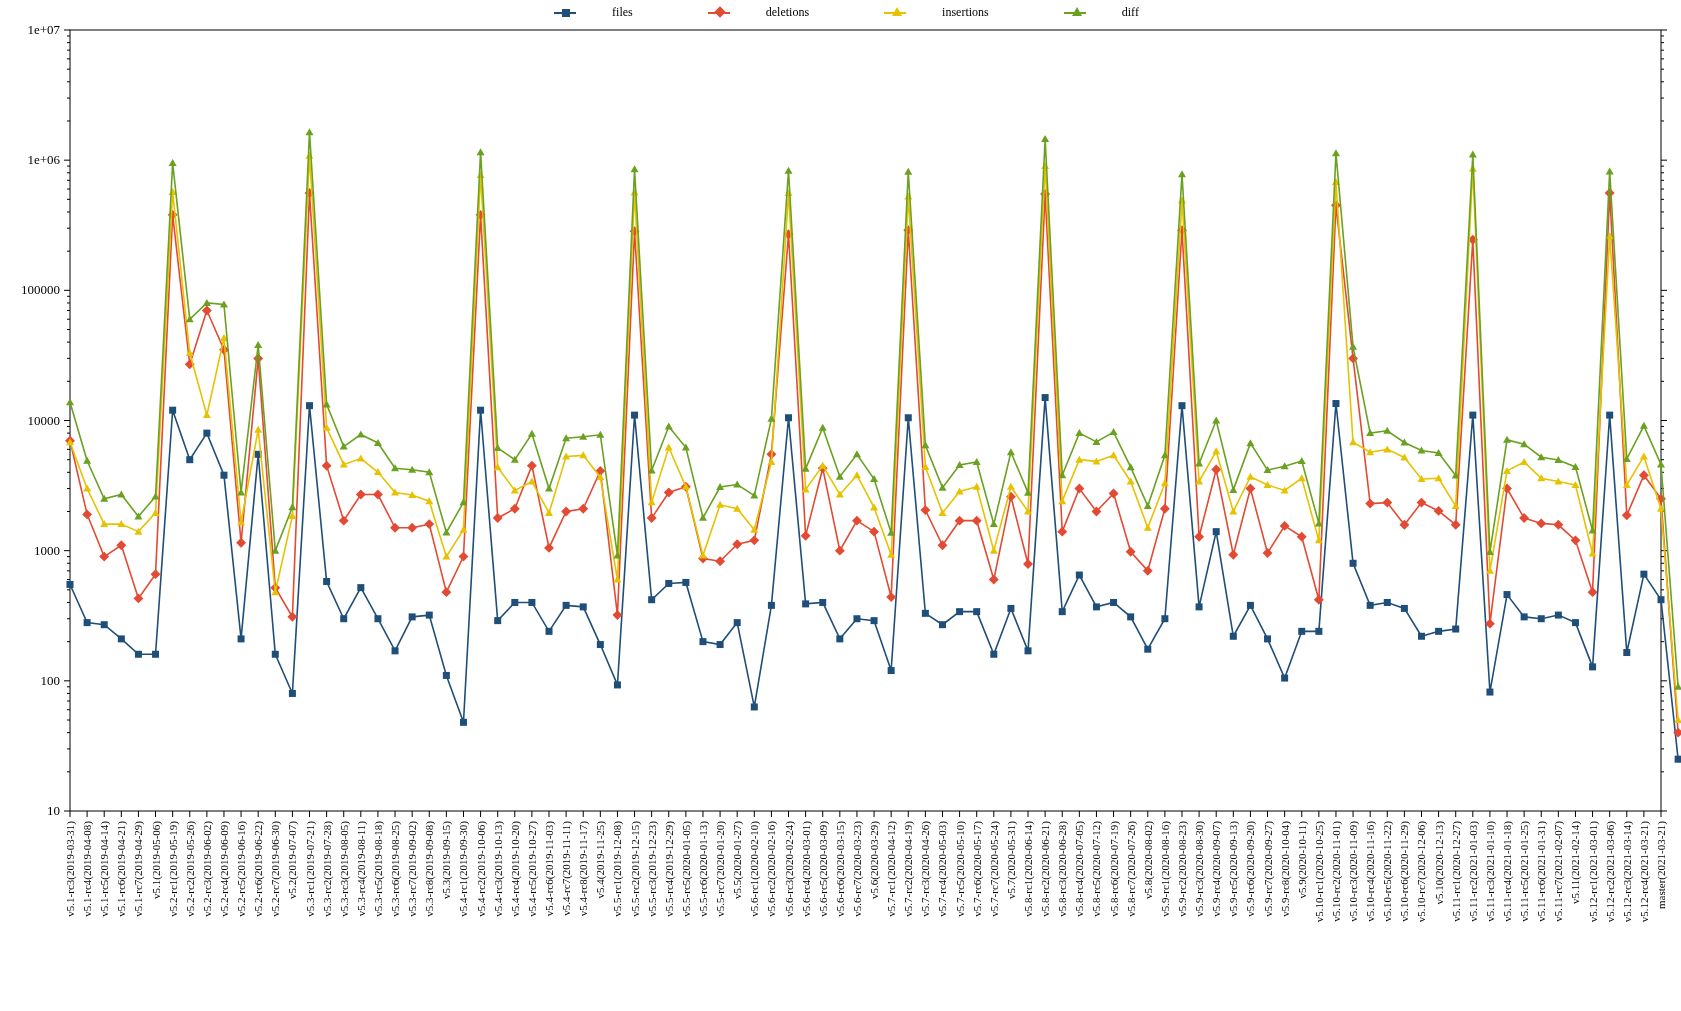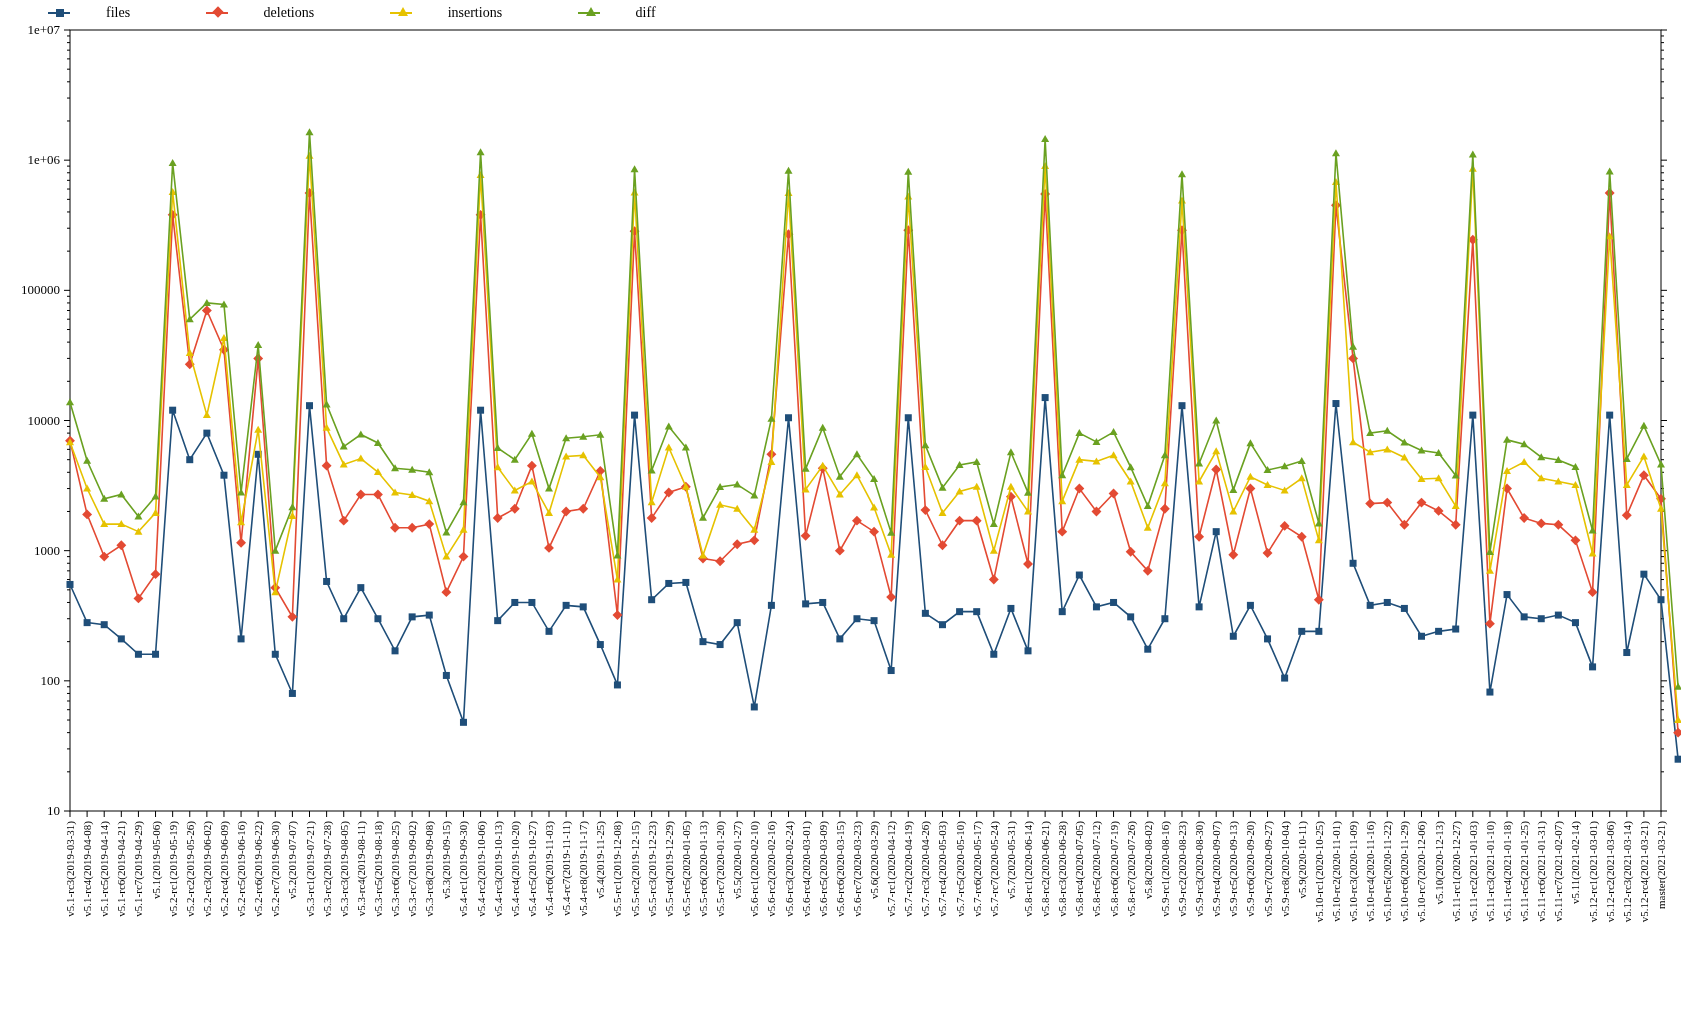--- a/index.html
+++ b/index.html
@@ -1,17 +1,17 @@
 <!DOCTYPE html>
 <html><head>
 <meta charset="utf-8">
 <style>
   html,body{margin:0;padding:0;background:#fff;font-family:Georgia,"Times New Roman",serif;font-size:12px;color:#000}
   .chart-wrap{position:relative;width:1681px;height:1011px}
-  .legend{position:absolute;left:12px;right:0;top:4px;text-align:left;font-size:14px}
+  .legend{position:absolute;left:12px;right:0;top:4px;text-align:center;font-size:12px}
   .legend span{display:inline-block;margin:0 18px;vertical-align:middle}
   .swatch{display:inline-block;width:22px;height:2px;vertical-align:middle;margin-right:4px;position:relative}
   .swatch.sq::after{content:"";position:absolute;left:8px;top:-3px;width:8px;height:8px;background:#1f4e79}
   .swatch.di::after{content:"";position:absolute;left:8px;top:-4px;width:8px;height:8px;background:#e34a33;transform:rotate(45deg)}
   .swatch.tr::after{content:"";position:absolute;left:8px;top:-5px;width:0;height:0;border-left:5px solid transparent;border-right:5px solid transparent;border-bottom:9px solid #e6c200}
   .swatch.up::after{content:"";position:absolute;left:8px;top:-5px;width:0;height:0;border-left:5px solid transparent;border-right:5px solid transparent;border-bottom:9px solid #6aa121}
   svg{position:absolute;left:0;top:0}
 </style>
 </head>
 <body>

